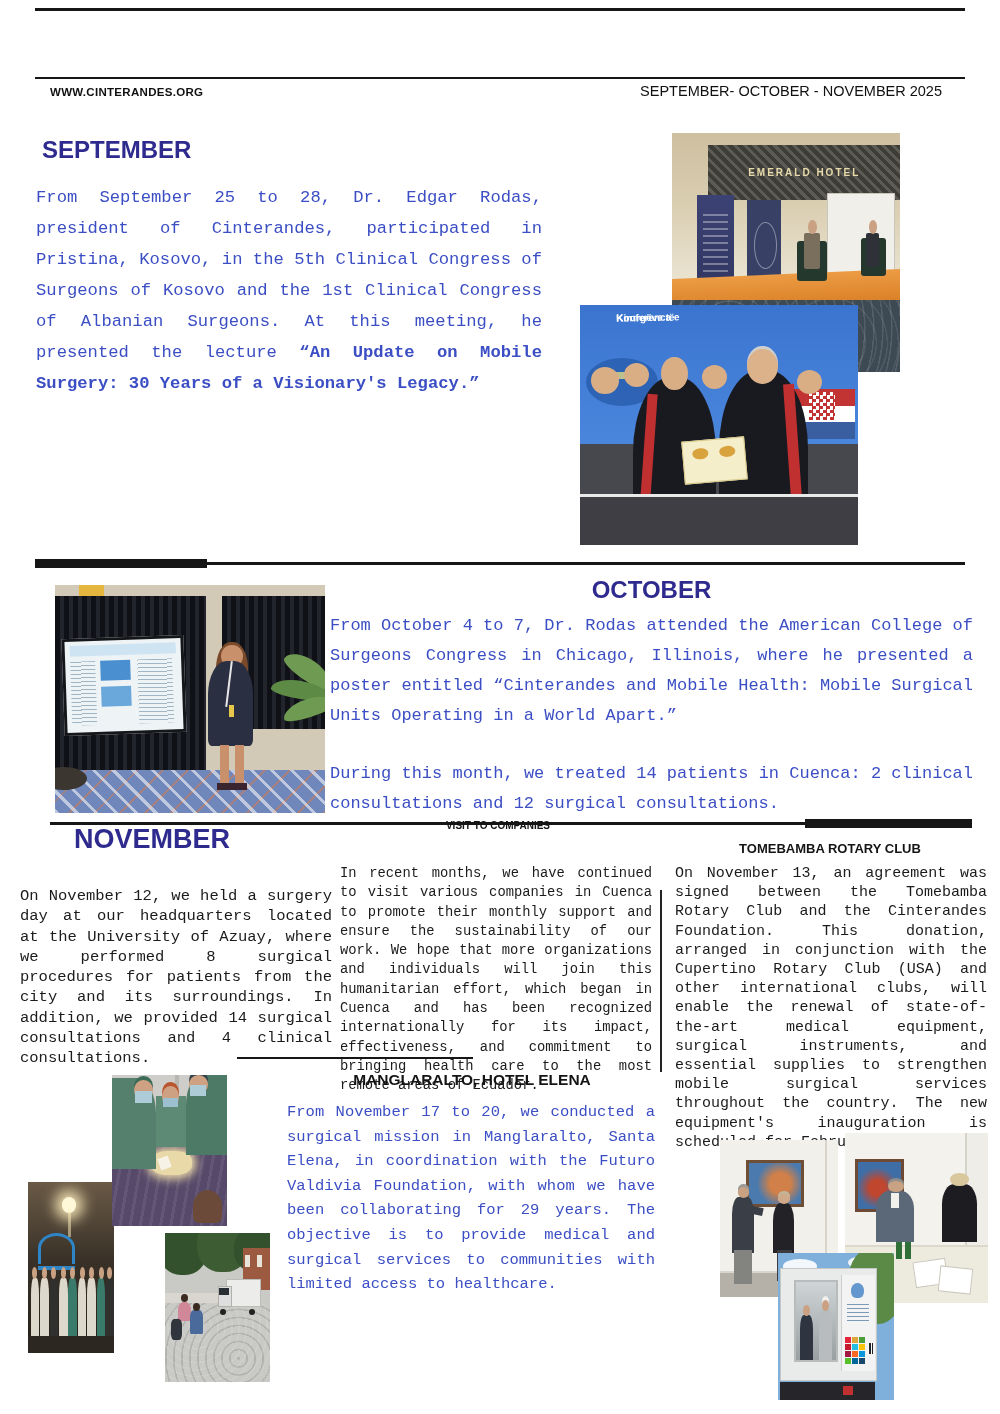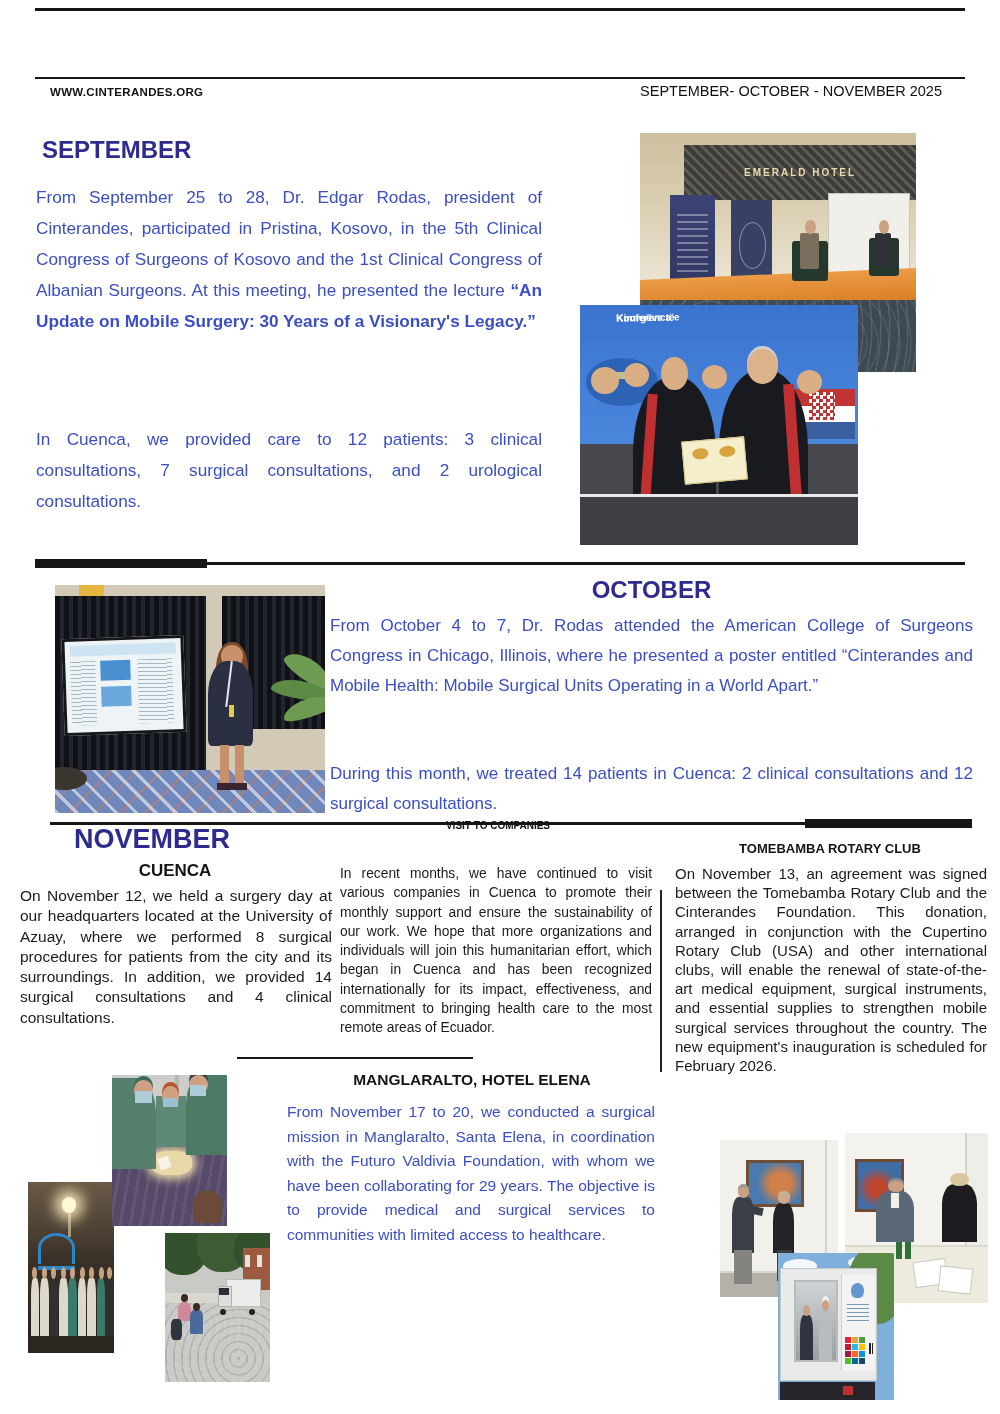--- a/index.html
+++ b/index.html
@@ -12,35 +12,35 @@
          font-family:"Liberation Serif","DejaVu Serif",serif;font-weight:700;
          font-size:52px;letter-spacing:1px;color:#302a90;margin:0;}
   .site{position:absolute;left:50px;top:86px;font-size:11.5px;font-weight:700;letter-spacing:.3px;color:#111;text-decoration:none;}
   .issue{position:absolute;right:58px;top:83px;font-size:14.5px;font-weight:400;color:#111;}
 
   
   .h-purple{position:absolute;margin:0;color:#2e2a8e;font-weight:700;}
   .h-black{position:absolute;margin:0;color:#141414;font-weight:700;text-align:center;}
 
   
-  .para{position:absolute;margin:0;text-align:justify;}
+  .para{position:absolute;margin:0;text-align:justify;font-family:Liberation Mono, monospace;}
   .blue{color:#3b4ec4;}
   .sep-p{width:506px;left:36px;font-size:17.2px;line-height:31px;}
   .oct-p{left:330px;width:643px;font-size:17px;line-height:30px;}
   .colp{font-size:15.3px;line-height:20.3px;}
 
   
   .vrule{position:absolute;left:660px;top:890px;width:2px;height:182px;background:#222;}
 
   
   .ph{position:absolute;overflow:hidden;background:#ddd;}
   .ph *{position:absolute;}
 
   
-  .pa{left:640px;top:133px;width:276px;height:239px;background:linear-gradient(180deg,#cdbf9f 0%,#d9cdb0 28%,#e9e2cf 60%,#e9e2cf 62%);z-index:1;}
+  .pa{left:672px;top:133px;width:228px;height:239px;background:linear-gradient(180deg,#cdbf9f 0%,#d9cdb0 28%,#e9e2cf 60%,#e9e2cf 62%);z-index:1;}
   .pa-sign{left:16%;top:5%;width:84%;height:23%;background:#3e3c36;
            background-image:repeating-linear-gradient(45deg,rgba(255,255,255,.16) 0 3px,transparent 3px 7px);
            display:flex;align-items:center;justify-content:center;color:#e6d9ab;
            font-size:10px;font-weight:700;letter-spacing:2px;}
   .pa-screen{right:2%;top:25%;width:29%;height:35%;background:#f0efe9;border:1px solid #c9c5ba;}
   .pa-ban1{left:11%;top:26%;width:16%;height:66%;background:linear-gradient(#3c4274,#2a2f56);}
   .pa-ban1::after{content:"";position:absolute;left:15%;top:12%;width:70%;height:40%;
                   background:repeating-linear-gradient(180deg,rgba(255,255,255,.35) 0 2px,transparent 2px 7px);}
   .pa-ban2{left:33%;top:28%;width:15%;height:62%;background:#394066;}
   .pa-ban2::after{content:"";position:absolute;left:20%;top:15%;width:60%;height:30%;border:1px solid rgba(255,255,255,.4);border-radius:50%;}
@@ -224,21 +224,20 @@
 
 <div class="page">
 
   <div class="rule" style="left:35px;top:8px;width:930px;height:3px;"></div>
   <div class="rule" style="left:35px;top:77px;width:930px;height:2px;"></div>
   <a class="site" href="#">WWW.CINTERANDES.ORG</a>
   <div class="issue">SEPTEMBER- OCTOBER - NOVEMBER 2025</div>
 
   <h2 class="h-purple" style="left:42px;top:136px;font-size:24px;">SEPTEMBER</h2>
   <p class="para blue sep-p" style="top:182px;"><span>From September 25 to 28, Dr. Edgar Rodas, president of Cinterandes, participated in Pristina, Kosovo, in the 5th Clinical Congress of Surgeons of Kosovo and the 1st Clinical Congress of Albanian Surgeons. At this meeting, he presented the lecture </span><b>“An Update on Mobile Surgery: 30 Years of a Visionary's Legacy.”</b></p>
-  <p class="para blue sep-p" style="top:424px;">In Cuenca, we provided care to 12 patients: 3 clinical consultations, 7 surgical consultations, and 2 urological consultations.</p>
 
   <div class="ph pa">
     <div class="pa-sign">EMERALD HOTEL</div>
     <div class="pa-screen"></div>
     <div class="pa-ban1"></div>
     <div class="pa-ban2"></div>
     <div class="pa-stage"></div>
     <div class="pa-carpet"></div>
     <div class="pa-chair pa-c1"></div>
     <div class="pa-chair pa-c2"></div>
@@ -294,21 +293,20 @@
 
   <h2 class="h-purple" style="left:330px;top:576px;width:643px;text-align:center;font-size:24px;">OCTOBER</h2>
   <p class="para blue oct-p" style="top:611px;">From October 4 to 7, Dr. Rodas attended the American College of Surgeons Congress in Chicago, Illinois, where he presented a poster entitled “Cinterandes and Mobile Health: Mobile Surgical Units Operating in a World Apart.”</p>
   <p class="para blue oct-p" style="top:759px;">During this month, we treated 14 patients in Cuenca: 2 clinical consultations and 12 surgical consultations.</p>
 
   <div class="rule" style="left:50px;top:822px;width:755px;height:3px;"></div>
   <div class="rule" style="left:805px;top:819px;width:167px;height:9px;"></div>
 
   <h2 class="h-purple" style="left:30px;top:824px;font-size:27px;margin-left:44px;">NOVEMBER</h2>
 
-  <h3 class="h-black" style="left:20px;top:861px;width:310px;font-size:17px;">CUENCA</h3>
   <p class="para colp" style="left:20px;top:886px;width:312px;font-size:15.5px;">On November 12, we held a surgery day at our headquarters located at the University of Azuay, where we performed 8 surgical procedures for patients from the city and its surroundings. In addition, we provided 14 surgical consultations and 4 clinical consultations.</p>
 
   <h3 class="h-black" style="left:338px;top:820px;width:320px;font-size:10px;">VISIT TO COMPANIES</h3>
   <p class="para colp" style="left:340px;top:864px;width:312px;font-size:13.8px;line-height:19.3px;">In recent months, we have continued to visit various companies in Cuenca to promote their monthly support and ensure the sustainability of our work. We hope that more organizations and individuals will join this humanitarian effort, which began in Cuenca and has been recognized internationally for its impact, effectiveness, and commitment to bringing health care to the most remote areas of Ecuador.</p>
 
   <h3 class="h-black" style="left:672px;top:841px;width:316px;font-size:13px;">TOMEBAMBA ROTARY CLUB</h3>
   <p class="para colp" style="left:675px;top:864px;width:312px;font-size:15px;line-height:19.2px;">On November 13, an agreement was signed between the Tomebamba Rotary Club and the Cinterandes Foundation. This donation, arranged in conjunction with the Cupertino Rotary Club (USA) and other international clubs, will enable the renewal of state-of-the-art medical equipment, surgical instruments, and essential supplies to strengthen mobile surgical services throughout the country. The new equipment's inauguration is scheduled for February 2026.</p>
 
   <div class="vrule"></div>
   <div class="rule" style="left:237px;top:1057px;width:236px;height:2px;"></div>

